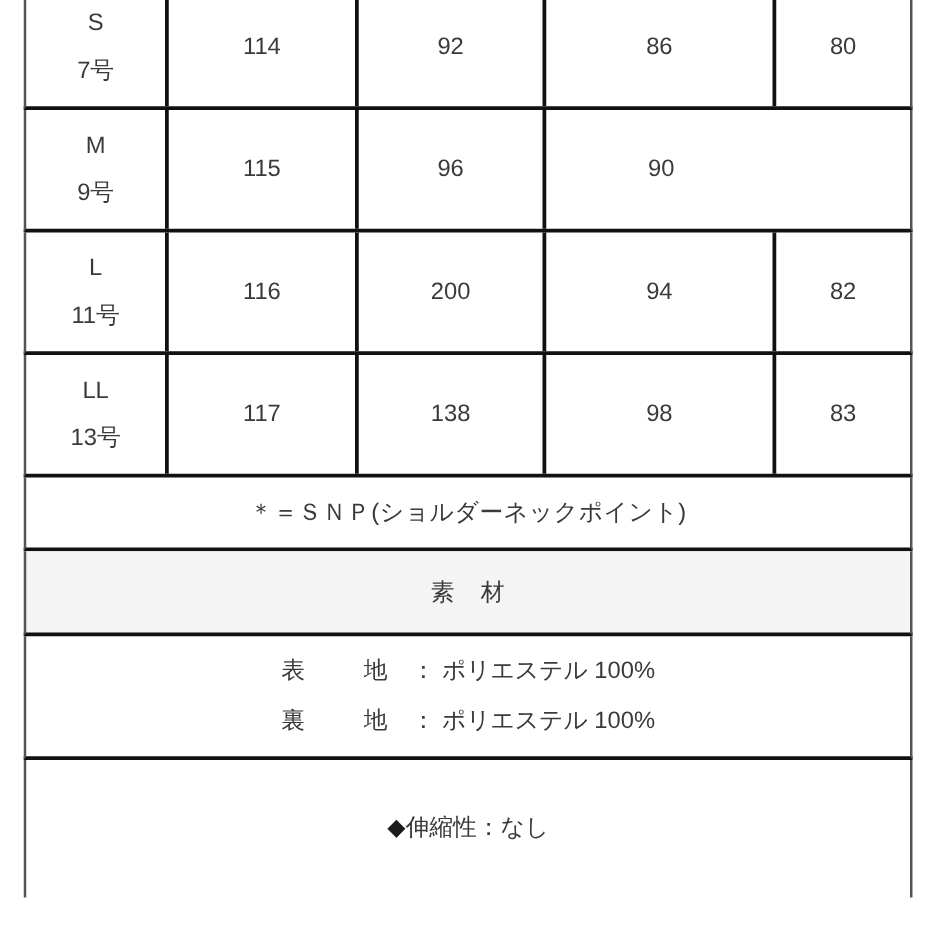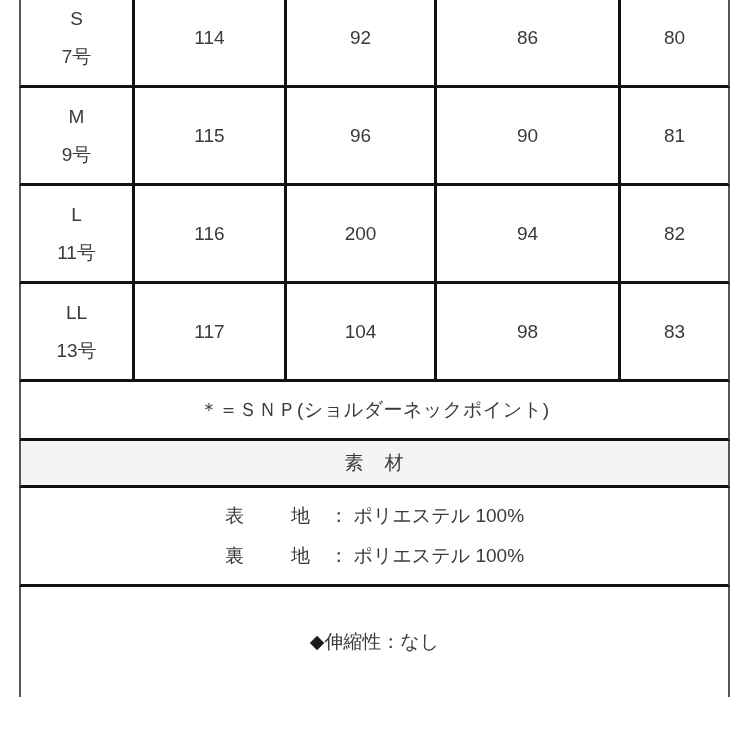--- a/index.html
+++ b/index.html
@@ -13,21 +13,21 @@
   .cell:last-child { border-right: none; }
   .c0 { width: 114px; }
   .c1 { width: 152px; }
   .c2 { width: 150px; }
   .c3 { width: 184px; }
   .c4 { flex: 1; }
   .size-row { height: 98px; }
   .size-row .cell .line { line-height: 38px; }
   .full { width: 100%; justify-content: center; border-radius: 18px; }
   .note-row { height: 59px; }
-  .head-row { height: 47px; background: #f4f4f4; }
+  .head-row { height: 68px; background: #f4f4f4; }
   .body-row { height: 99px; }
   .other-row { height: 110px; border-bottom: none; }
   .note { font-size: 19px; letter-spacing: 0.5px; }
   .hdr { font-size: 19px; letter-spacing: 1px; }
   .mat-line { line-height: 40px; font-size: 19px; text-align: center; }
   .mat-line .lbl { letter-spacing: 14px; }
   .oth-line { line-height: 38px; font-size: 19px; }
   .oth-line .diamond { color: #1a1a1a; }
 </style>
 </head>
@@ -48,41 +48,40 @@
     </div>
 
     <div class="row size-row">
       <div class="cell c0">
         <span class="line">M</span>
         <span class="line">9号</span>
       </div>
       <div class="cell c1">115</div>
       <div class="cell c2">96</div>
       <div class="cell c3">90</div>
-      <div class="cell c4">81</div>
     </div>
 
     <div class="row size-row">
       <div class="cell c0">
         <span class="line">L</span>
         <span class="line">11号</span>
       </div>
       <div class="cell c1">116</div>
       <div class="cell c2">200</div>
       <div class="cell c3">94</div>
       <div class="cell c4">82</div>
     </div>
 
     <div class="row size-row">
       <div class="cell c0">
         <span class="line">LL</span>
         <span class="line">13号</span>
       </div>
       <div class="cell c1">117</div>
-      <div class="cell c2">104</div>
+      <div class="cell c2">138</div>
       <div class="cell c3">98</div>
       <div class="cell c4">83</div>
     </div>
 
     <div class="row note-row">
       <div class="cell full note">＊＝ＳＮＰ(ショルダーネックポイント)</div>
     </div>
 
     <div class="row head-row">
       <div class="cell full hdr">素　材</div>

